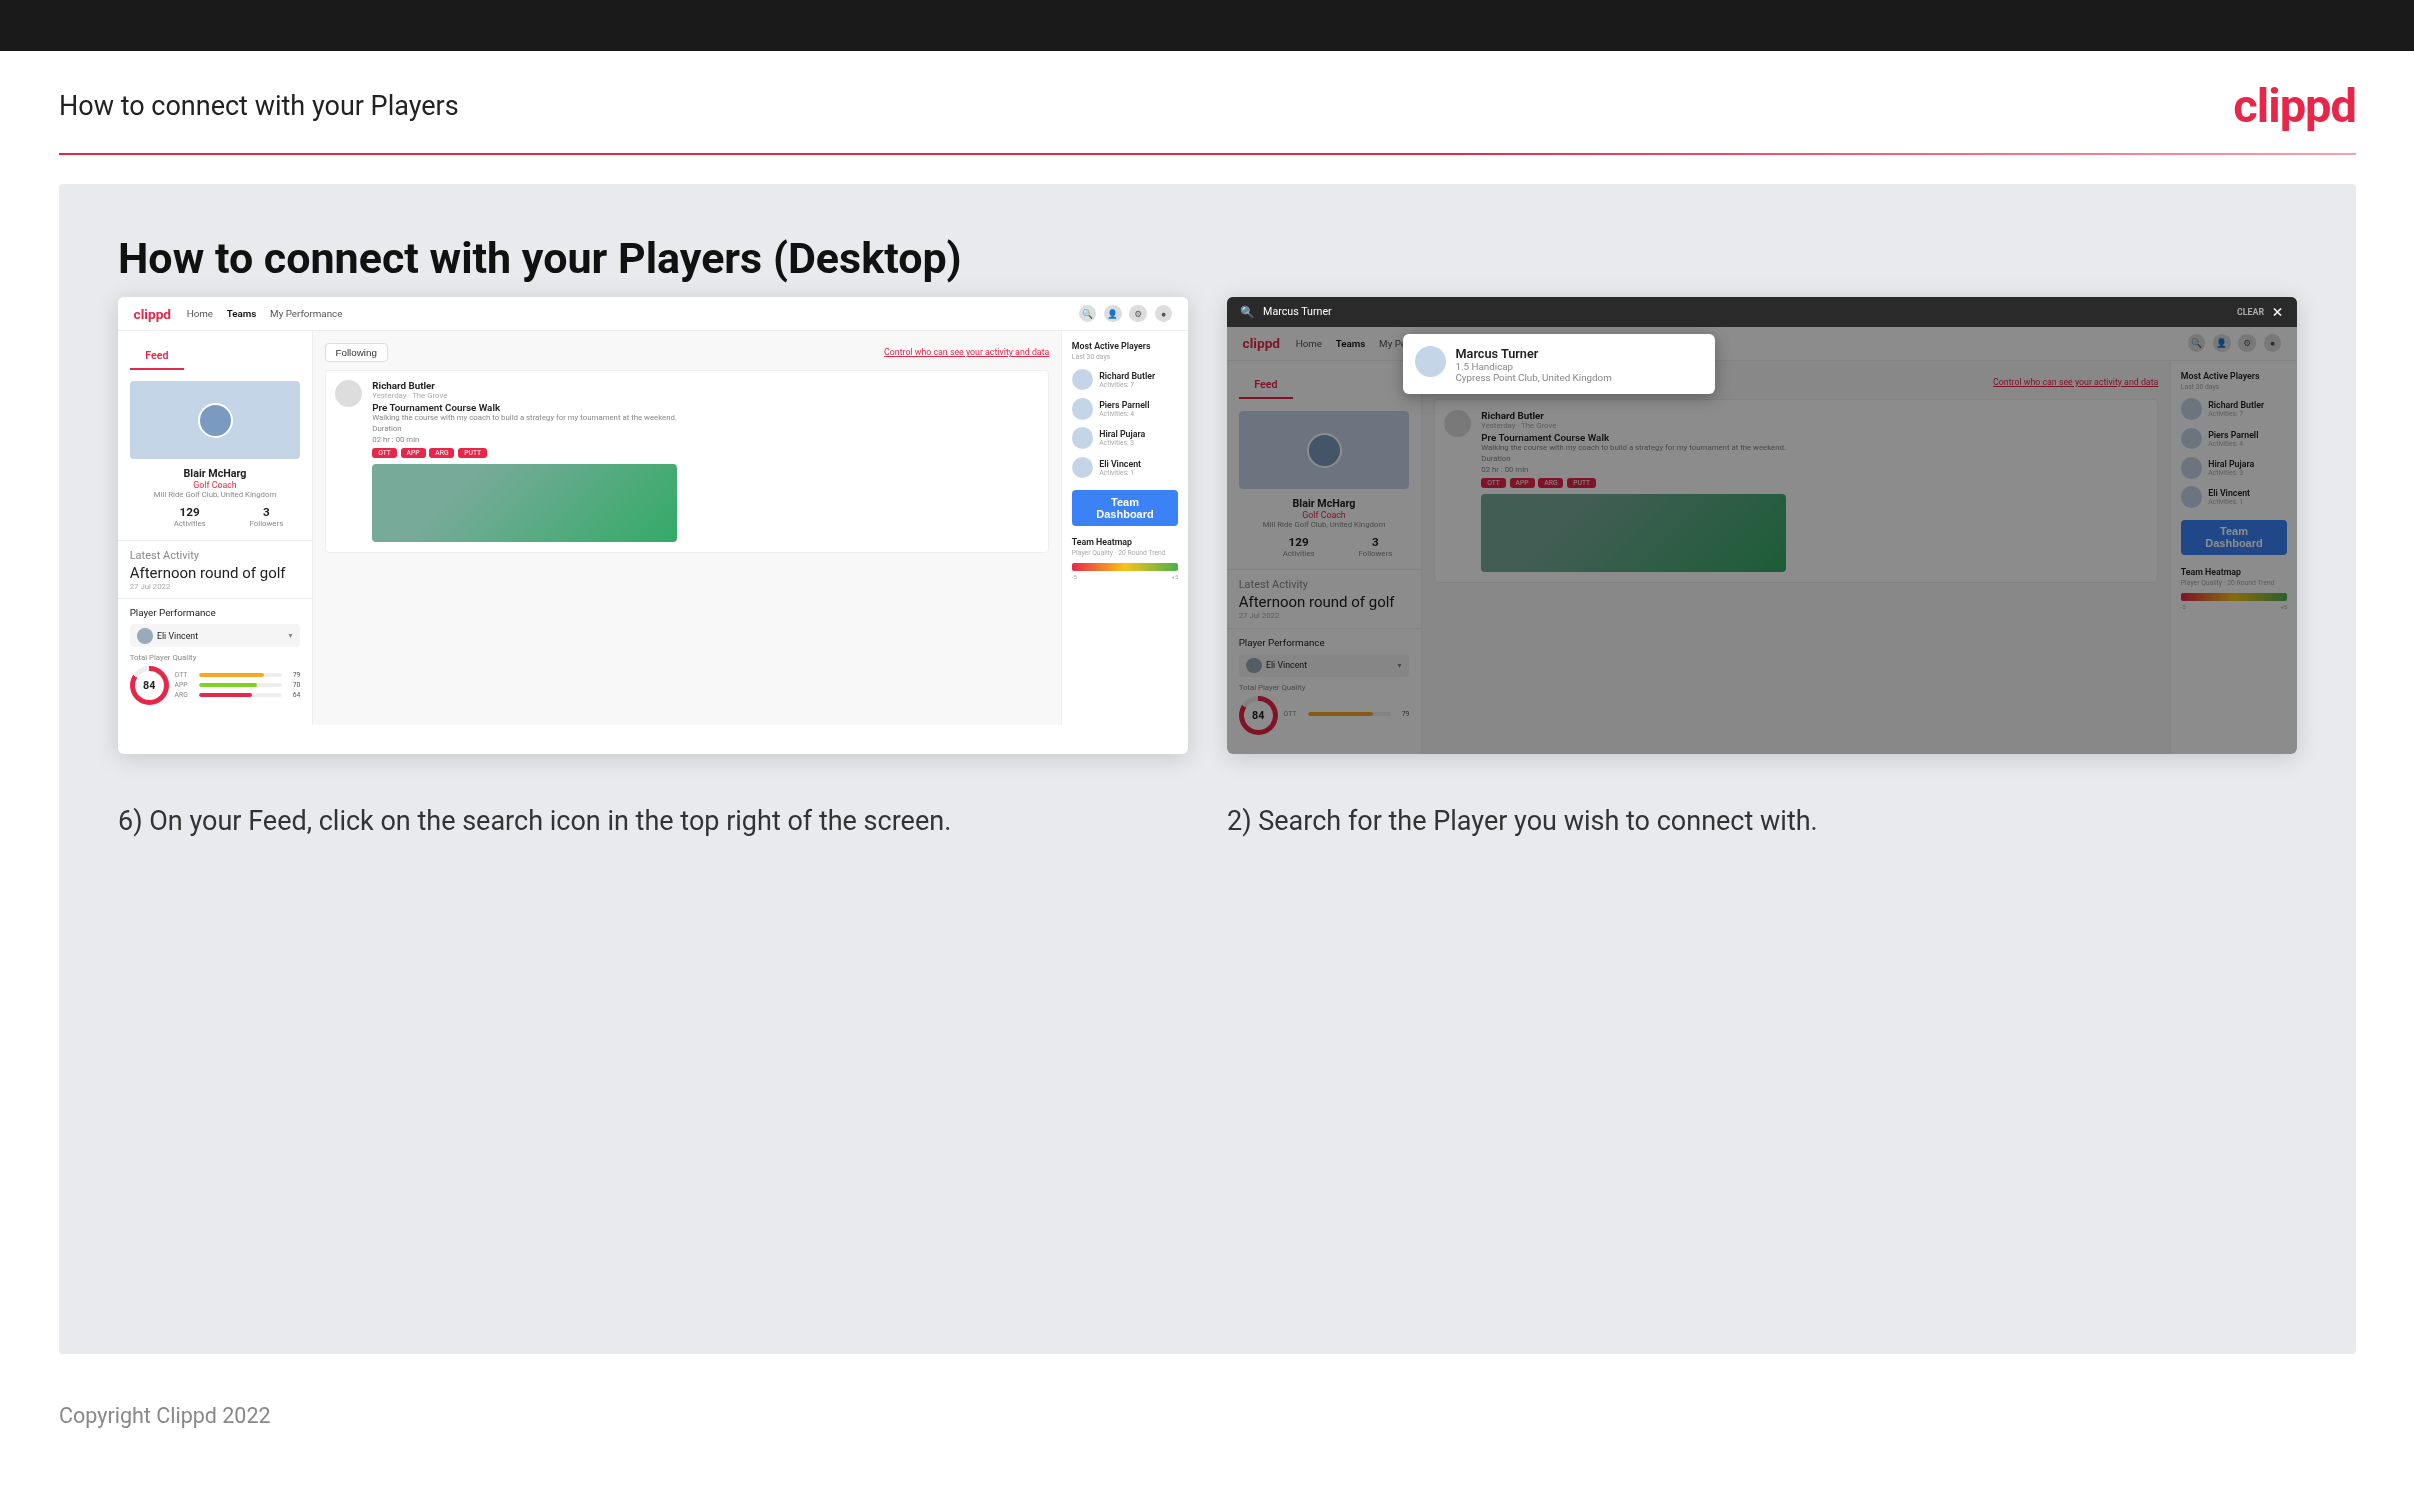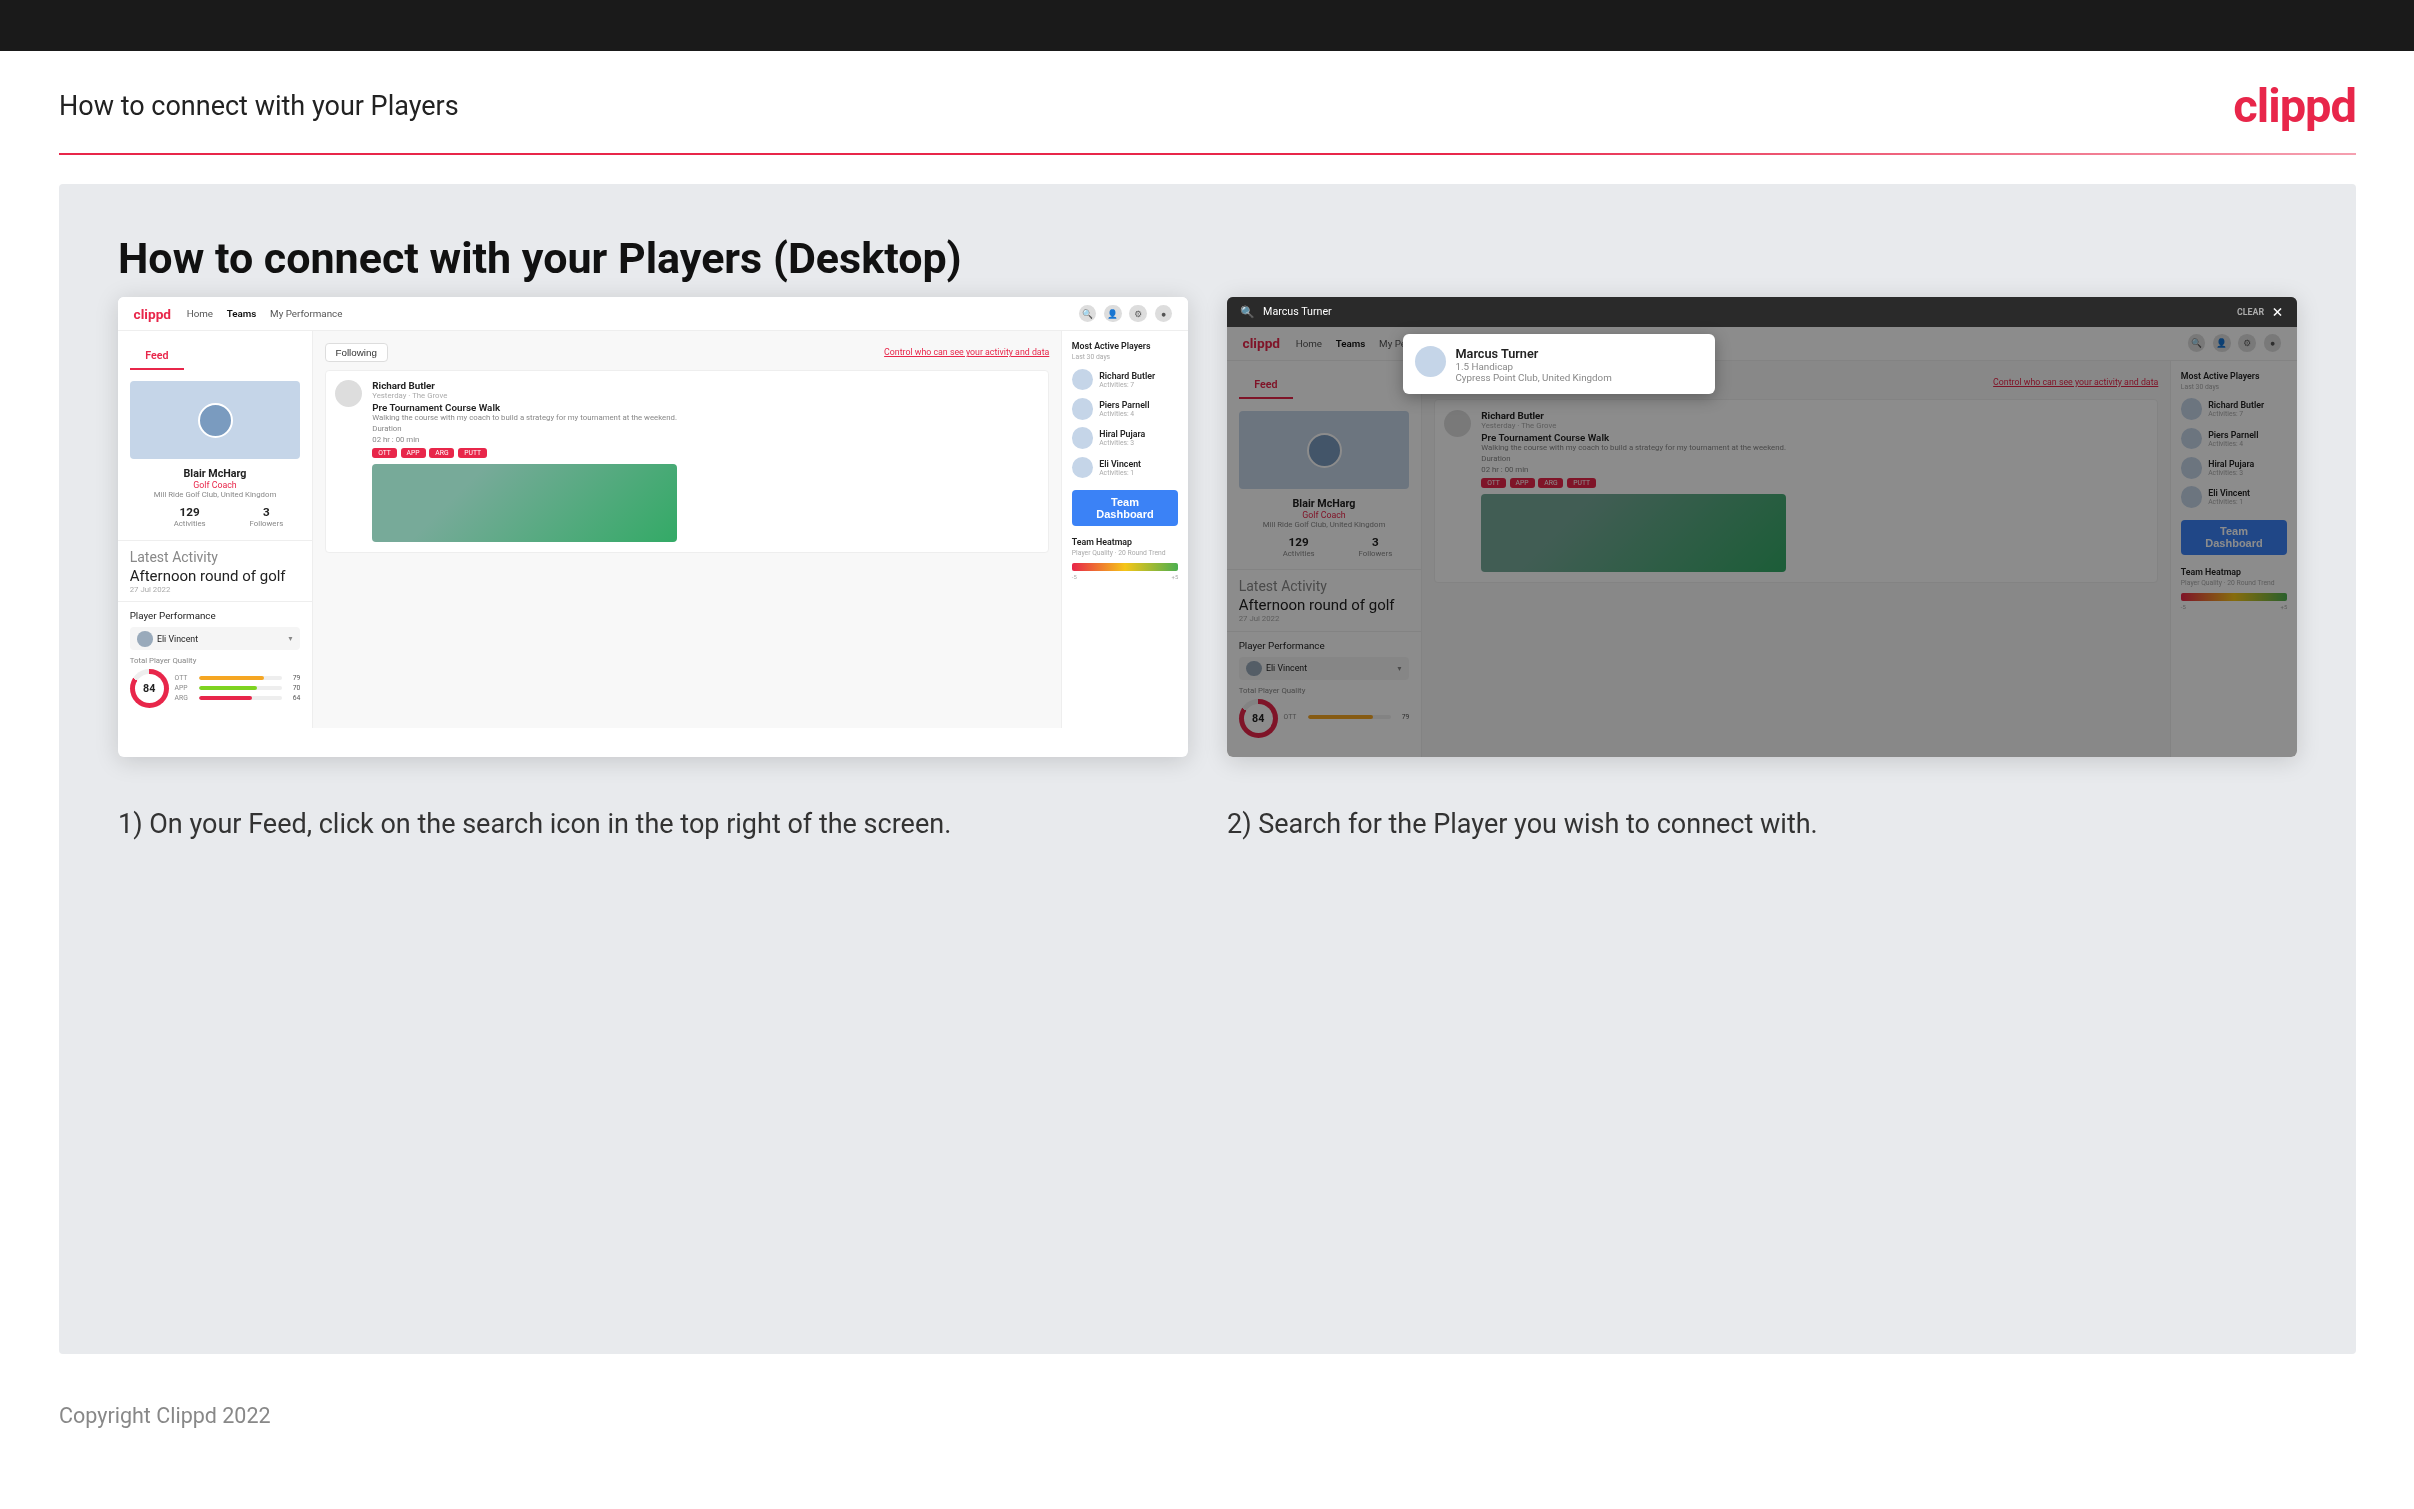--- a/index.html
+++ b/index.html
@@ -160,21 +160,21 @@
     .profile-stat-label {
       font-size: 7.8px;
       color: #888;
     }
 
     .latest-activity {
       padding: 7.8px 11.7px;
       border-bottom: 1px solid #eee;
     }
     .section-label {
-      font-size: 14px;
+      font-size: 11px;
       color: #888;
       margin-bottom: 2px;
     }
     .activity-name {
       font-size: 15px;
       color: #222;
     }
     .activity-date {
       font-size: 7.8px;
       color: #aaa;
@@ -924,21 +924,21 @@
             <div class="search-result-meta">Cypress Point Club, United Kingdom</div>
           </div>
         </div>
       </div>
 
     </div>
 
   </div>
 
   <div class="step-descriptions">
-    <div class="step-desc">1) On your Feed, click on the search icon in the top right of the screen.</div>
+    <div class="step-desc">6) On your Feed, click on the search icon in the top right of the screen.</div>
     <div class="step-desc">2) Search for the Player you wish to connect with.</div>
   </div>
 
 </div>
 
 <div class="footer">
   <span>Copyright Clippd 2022</span>
 </div>
 
 

